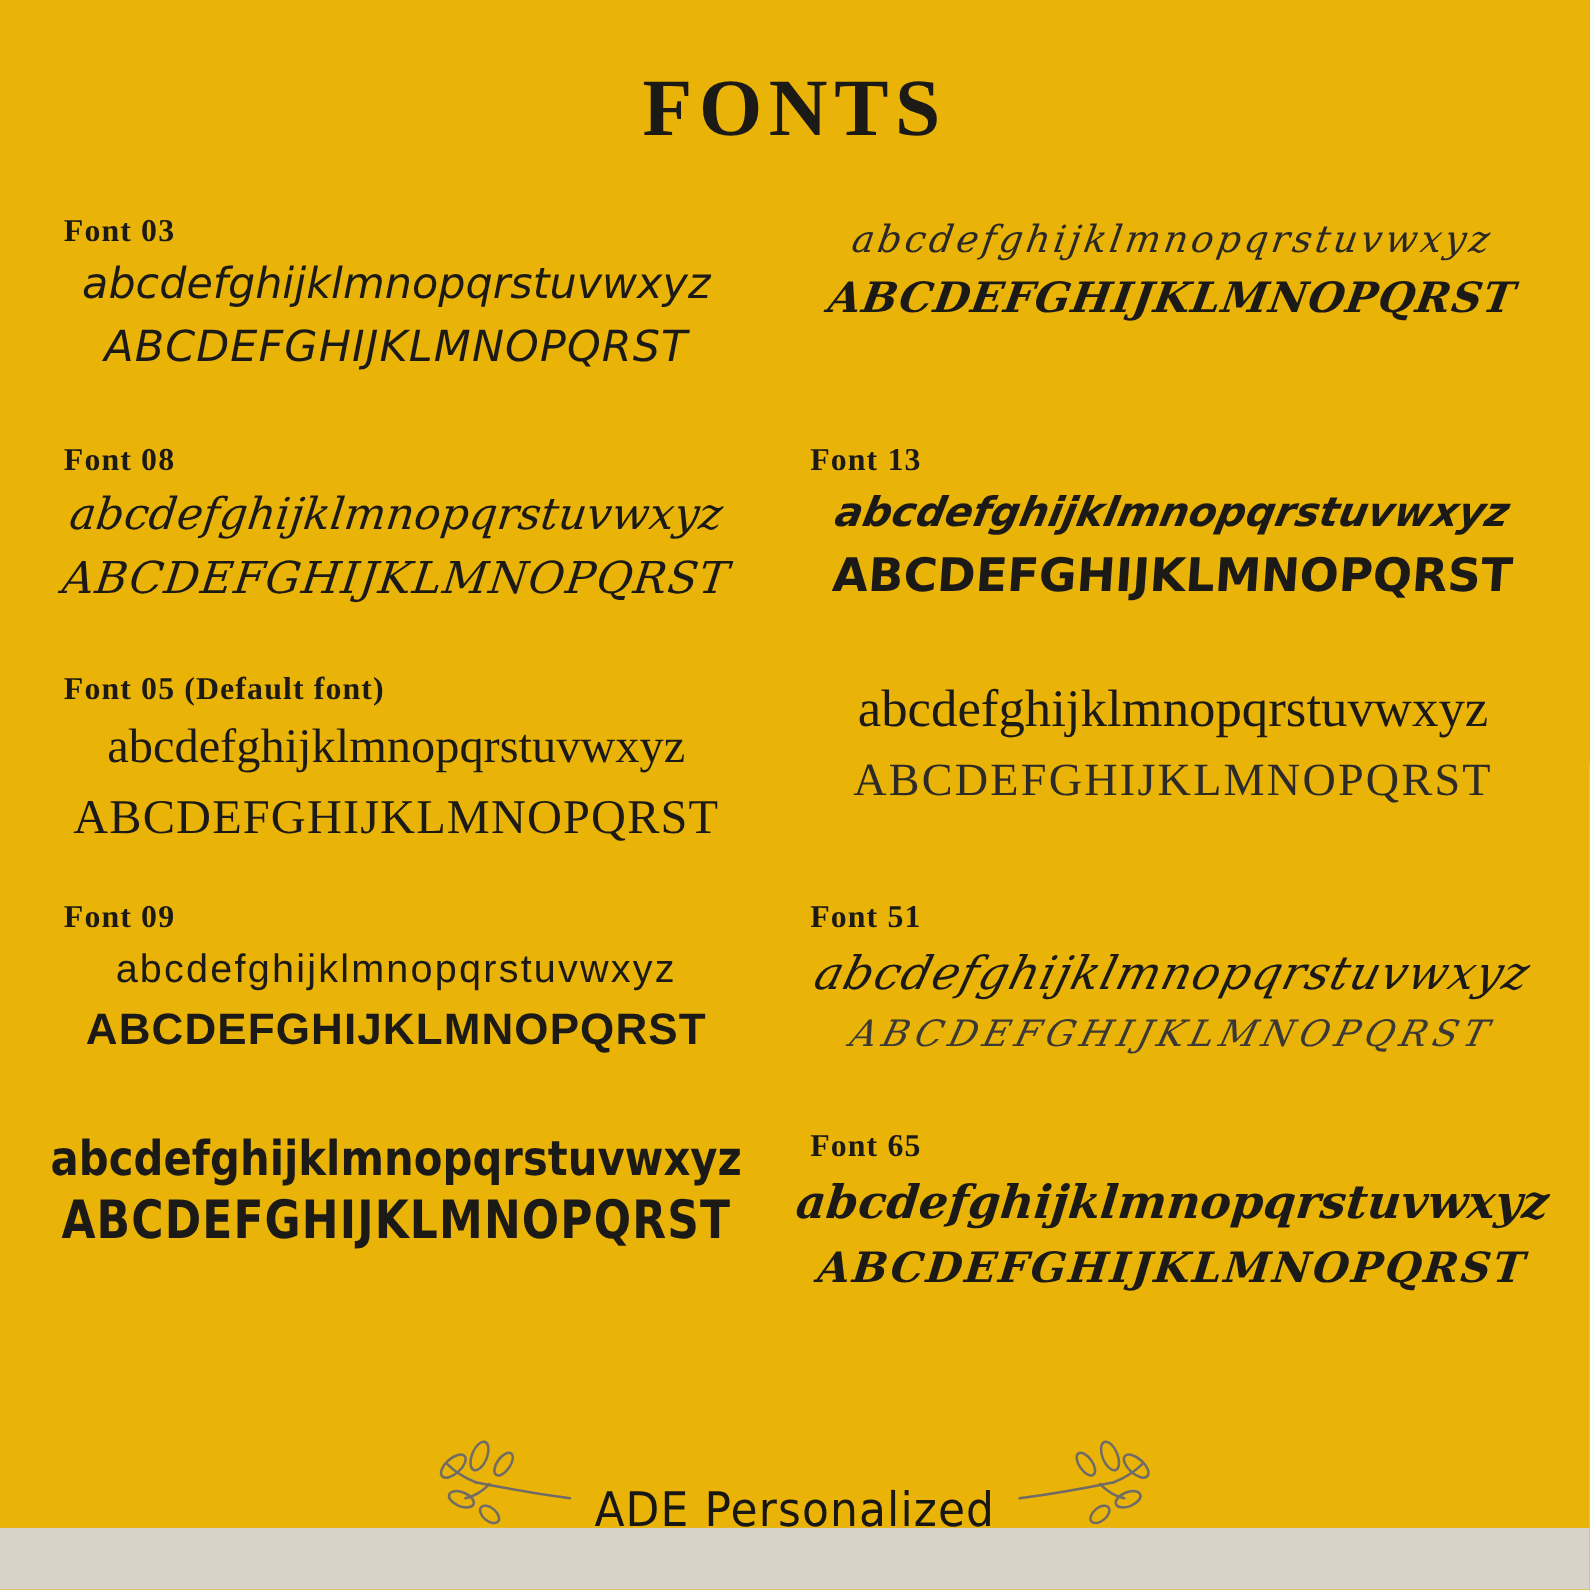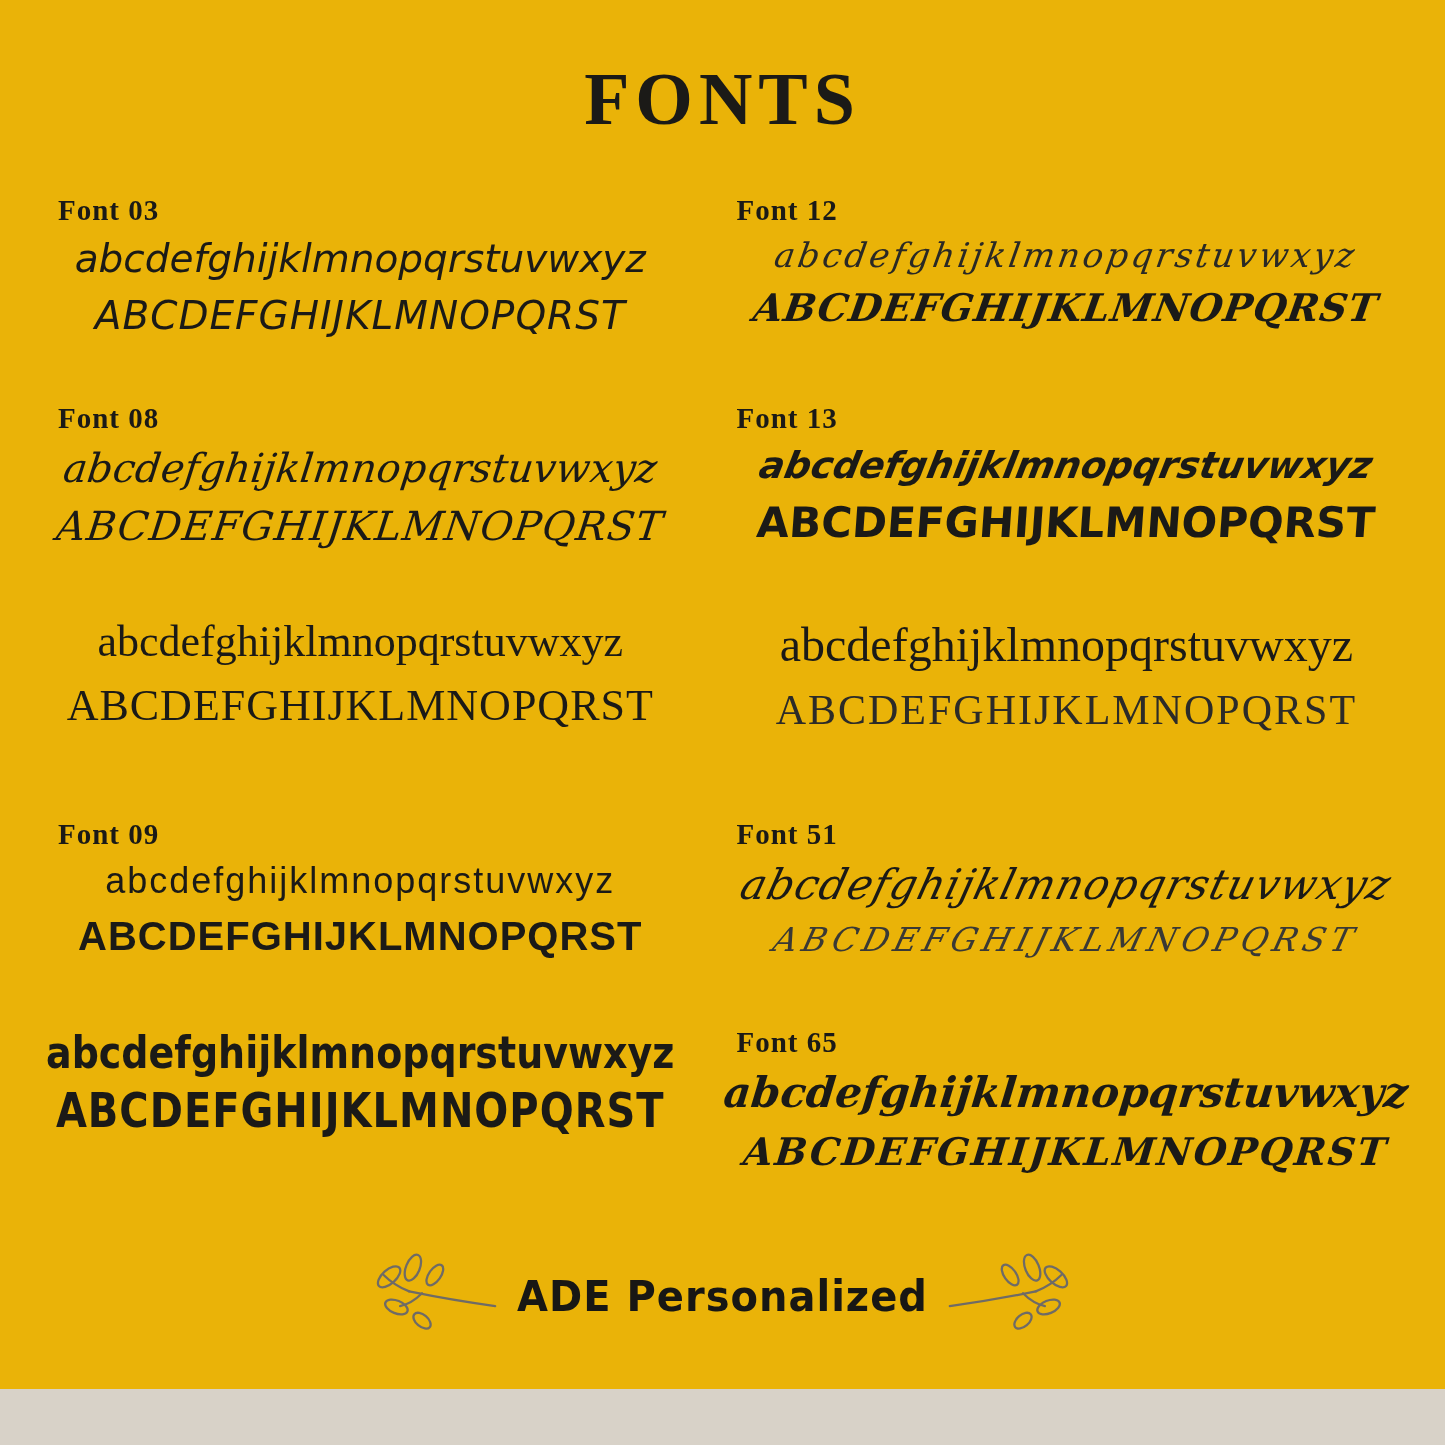--- a/index.html
+++ b/index.html
@@ -72,26 +72,25 @@
   .f21-upper{font-family:"Liberation Serif",serif;font-size:42px;letter-spacing:2px;color:#2c2b28;}
   
   .f51-lower{font-family:"DejaVu Serif",serif;font-style:italic;font-size:42px;letter-spacing:1px;transform:skewX(-14deg);}
   .f51-upper{font-family:"DejaVu Serif",serif;font-style:italic;font-size:33px;letter-spacing:5px;transform:skewX(-14deg);color:#3a3935;}
   
   .f65-lower{font-family:"DejaVu Serif",serif;font-style:italic;font-weight:bold;font-size:42px;transform:skewX(-6deg);}
   .f65-upper{font-family:"DejaVu Serif",serif;font-style:italic;font-weight:bold;font-size:38px;letter-spacing:2px;transform:skewX(-6deg);}
   
   .footer{
     position:absolute;
-    left:0;right:0;top:1252px;
+    left:0;right:0;top:1308px;
     display:flex;
-    align-items:center;
+    align-items:flex-end;
     justify-content:center;
     gap:20px;
-    font-weight:bold;
   }
   .brand-text{
     font-family:"DejaVu Sans",sans-serif;
     font-size:40px;
     letter-spacing:1px;
     transform:scaleY(1.08);
     color:#181714;
   }
   .leaf{width:128px;height:88px;}
   .leaf.flip{transform:scaleX(-1);}
@@ -112,37 +111,37 @@
         <h2 class="font-label">Font 03</h2>
         <div class="sample f03-lower">abcdefghijklmnopqrstuvwxyz</div>
         <div class="sample f03-upper">ABCDEFGHIJKLMNOPQRST</div>
       </section>
       <section class="font-block">
         <h2 class="font-label">Font 08</h2>
         <div class="sample f04-lower">abcdefghijklmnopqrstuvwxyz</div>
         <div class="sample f04-upper">ABCDEFGHIJKLMNOPQRST</div>
       </section>
       <section class="font-block">
+        <h2 class="font-label">Font 05 (Default font)</h2>
         <div class="sample f05-lower">abcdefghijklmnopqrstuvwxyz</div>
         <div class="sample f05-upper">ABCDEFGHIJKLMNOPQRST</div>
       </section>
       <section class="font-block">
         <h2 class="font-label">Font 09</h2>
         <div class="sample f06-lower">abcdefghijklmnopqrstuvwxyz</div>
         <div class="sample f06-upper">ABCDEFGHIJKLMNOPQRST</div>
       </section>
       <section class="font-block">
         <div class="sample f30-lower">abcdefghijklmnopqrstuvwxyz</div>
         <div class="sample f30-upper">ABCDEFGHIJKLMNOPQRST</div>
       </section>
     </div>
 
     <div class="col">
       <section class="font-block">
-        <h2 class="font-label">Font 12</h2>
         <div class="sample f12-lower">abcdefghijklmnopqrstuvwxyz</div>
         <div class="sample f12-upper">ABCDEFGHIJKLMNOPQRST</div>
       </section>
       <section class="font-block">
         <h2 class="font-label">Font 13</h2>
         <div class="sample f17-lower">abcdefghijklmnopqrstuvwxyz</div>
         <div class="sample f17-upper">ABCDEFGHIJKLMNOPQRST</div>
       </section>
       <section class="font-block">
         <div class="sample f21-lower">abcdefghijklmnopqrstuvwxyz</div>

